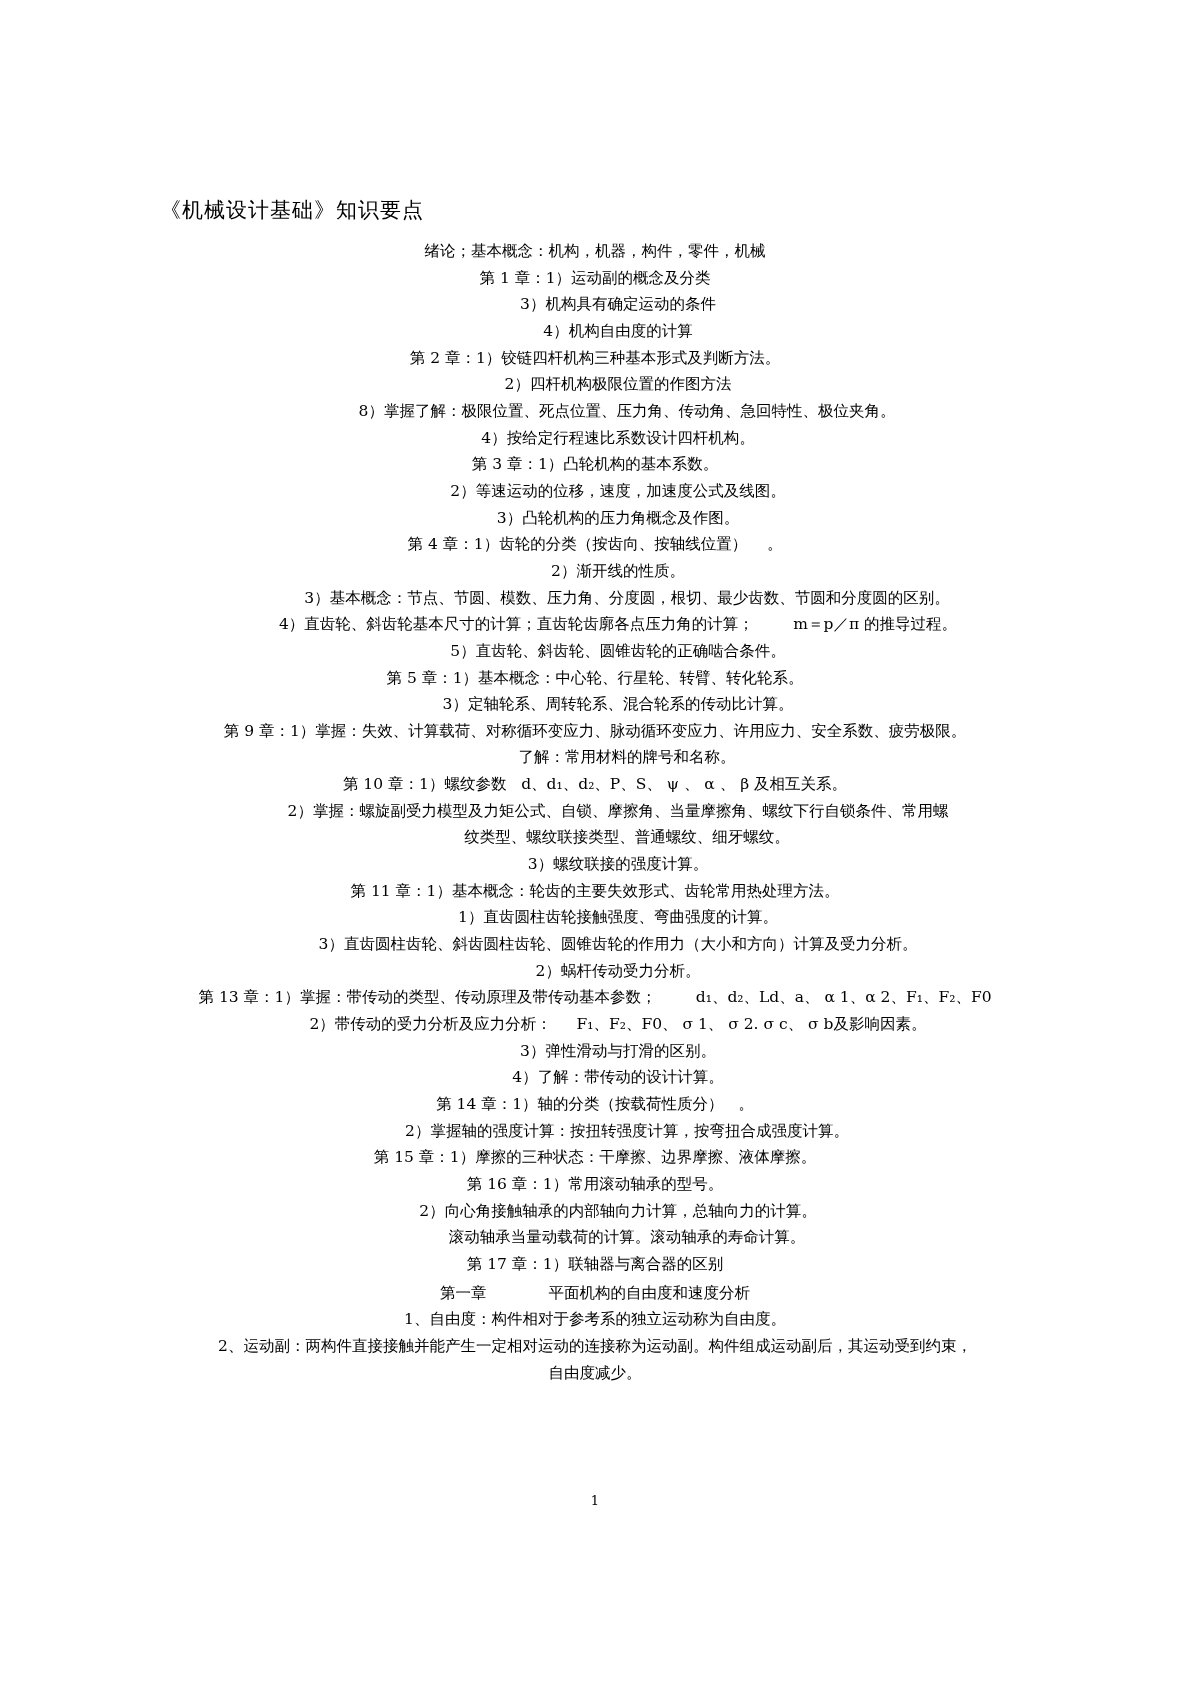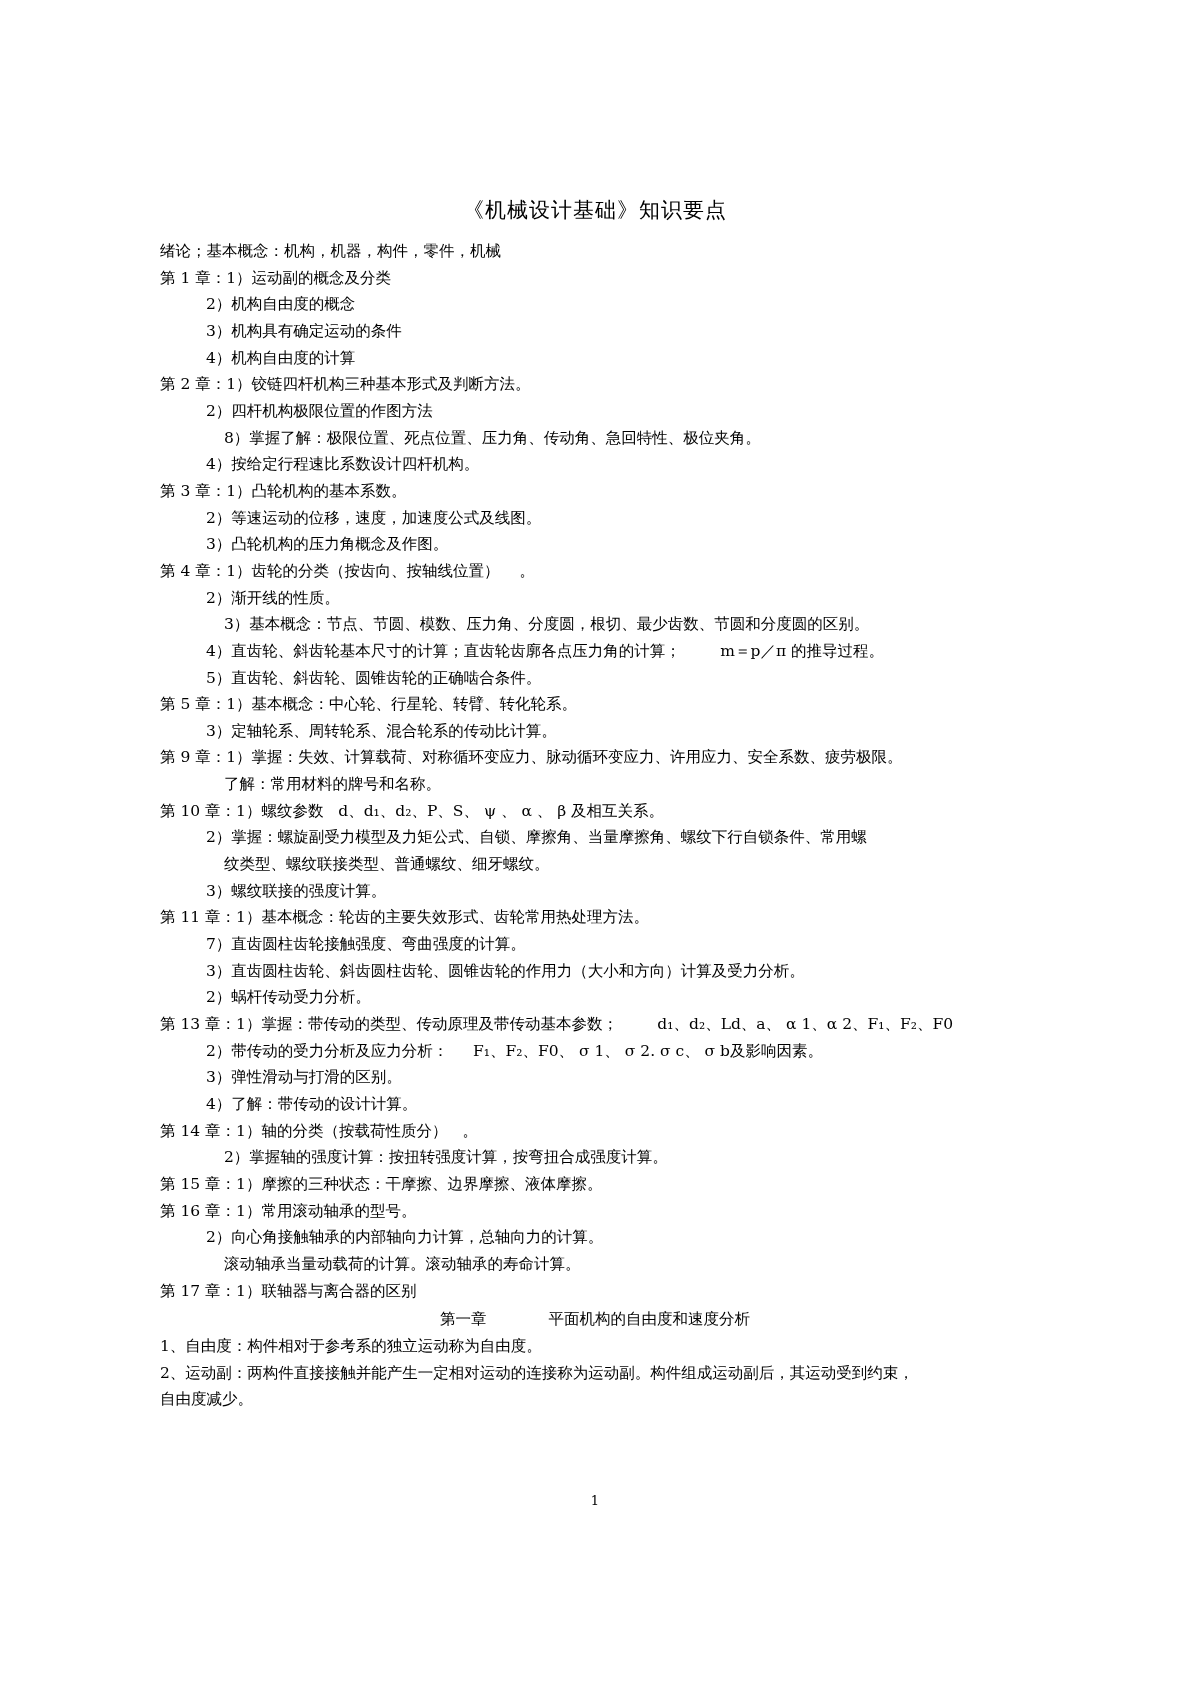--- a/index.html
+++ b/index.html
@@ -14,35 +14,36 @@
   .page {
     position: relative;
     width: 1190px;
     height: 1683px;
     margin: 0 auto;
     background: #ffffff;
     box-sizing: border-box;
     padding: 196px 160px 0 160px;
   }
   .doc-title {
-    text-align: center;
+    text-align: left;
     font-size: 21px;
     font-weight: normal;
     letter-spacing: 1px;
     margin: 0 0 14px 0;
     font-family: "DejaVu Serif", "Liberation Serif", serif;
   }
   .lines {
     font-size: 15.5px;
     line-height: 1.72;
     font-family: "DejaVu Serif", "Liberation Serif", serif;
   }
   .ln {
     white-space: pre-wrap;
     margin: 0;
+    text-align: center;
   }
   .i0 { padding-left: 0; }
   .i1 { padding-left: 46px; }
   .i2 { padding-left: 64px; }
   .center-head {
     text-align: center;
     margin-top: 2px;
   }
   .center-head .inner {
     display: inline-block;
@@ -62,21 +63,20 @@
 </head>
 <body>
 
 <div class="page">
 
   <h1 class="doc-title">《机械设计基础》知识要点</h1>
 
   <div class="lines" id="outline">
       <p class="ln i0">绪论；基本概念：机构，机器，构件，零件，机械</p>
       <p class="ln i0">第 1 章：1）运动副的概念及分类</p>
-      <p class="ln i1">2）机构自由度的概念</p>
       <p class="ln i1">3）机构具有确定运动的条件</p>
       <p class="ln i1">4）机构自由度的计算</p>
       <p class="ln i0">第 2 章：1）铰链四杆机构三种基本形式及判断方法。</p>
       <p class="ln i1">2）四杆机构极限位置的作图方法</p>
       <p class="ln i2">8）掌握了解：极限位置、死点位置、压力角、传动角、急回特性、极位夹角。</p>
       <p class="ln i1">4）按给定行程速比系数设计四杆机构。</p>
       <p class="ln i0">第 3 章：1）凸轮机构的基本系数。</p>
       <p class="ln i1">2）等速运动的位移，速度，加速度公式及线图。</p>
       <p class="ln i1">3）凸轮机构的压力角概念及作图。</p>
       <p class="ln i0">第 4 章：1）齿轮的分类（按齿向、按轴线位置）    。</p>
@@ -86,21 +86,21 @@
       <p class="ln i1">5）直齿轮、斜齿轮、圆锥齿轮的正确啮合条件。</p>
       <p class="ln i0">第 5 章：1）基本概念：中心轮、行星轮、转臂、转化轮系。</p>
       <p class="ln i1">3）定轴轮系、周转轮系、混合轮系的传动比计算。</p>
       <p class="ln i0">第 9 章：1）掌握：失效、计算载荷、对称循环变应力、脉动循环变应力、许用应力、安全系数、疲劳极限。</p>
       <p class="ln i2">了解：常用材料的牌号和名称。</p>
       <p class="ln i0">第 10 章：1）螺纹参数   d、d₁、d₂、P、S、 ψ 、 α 、 β 及相互关系。</p>
       <p class="ln i1">2）掌握：螺旋副受力模型及力矩公式、自锁、摩擦角、当量摩擦角、螺纹下行自锁条件、常用螺</p>
       <p class="ln i2">纹类型、螺纹联接类型、普通螺纹、细牙螺纹。</p>
       <p class="ln i1">3）螺纹联接的强度计算。</p>
       <p class="ln i0">第 11 章：1）基本概念：轮齿的主要失效形式、齿轮常用热处理方法。</p>
-      <p class="ln i1">7）直齿圆柱齿轮接触强度、弯曲强度的计算。</p>
+      <p class="ln i1">1）直齿圆柱齿轮接触强度、弯曲强度的计算。</p>
       <p class="ln i1">3）直齿圆柱齿轮、斜齿圆柱齿轮、圆锥齿轮的作用力（大小和方向）计算及受力分析。</p>
       <p class="ln i1">2）蜗杆传动受力分析。</p>
       <p class="ln i0">第 13 章：1）掌握：带传动的类型、传动原理及带传动基本参数；        d₁、d₂、Ld、a、 α 1、α 2、F₁、F₂、F0</p>
       <p class="ln i1">2）带传动的受力分析及应力分析：     F₁、F₂、F0、 σ 1、 σ 2. σ c、 σ b及影响因素。</p>
       <p class="ln i1">3）弹性滑动与打滑的区别。</p>
       <p class="ln i1">4）了解：带传动的设计计算。</p>
       <p class="ln i0">第 14 章：1）轴的分类（按载荷性质分）   。</p>
       <p class="ln i2">2）掌握轴的强度计算：按扭转强度计算，按弯扭合成强度计算。</p>
       <p class="ln i0">第 15 章：1）摩擦的三种状态：干摩擦、边界摩擦、液体摩擦。</p>
       <p class="ln i0">第 16 章：1）常用滚动轴承的型号。</p>

